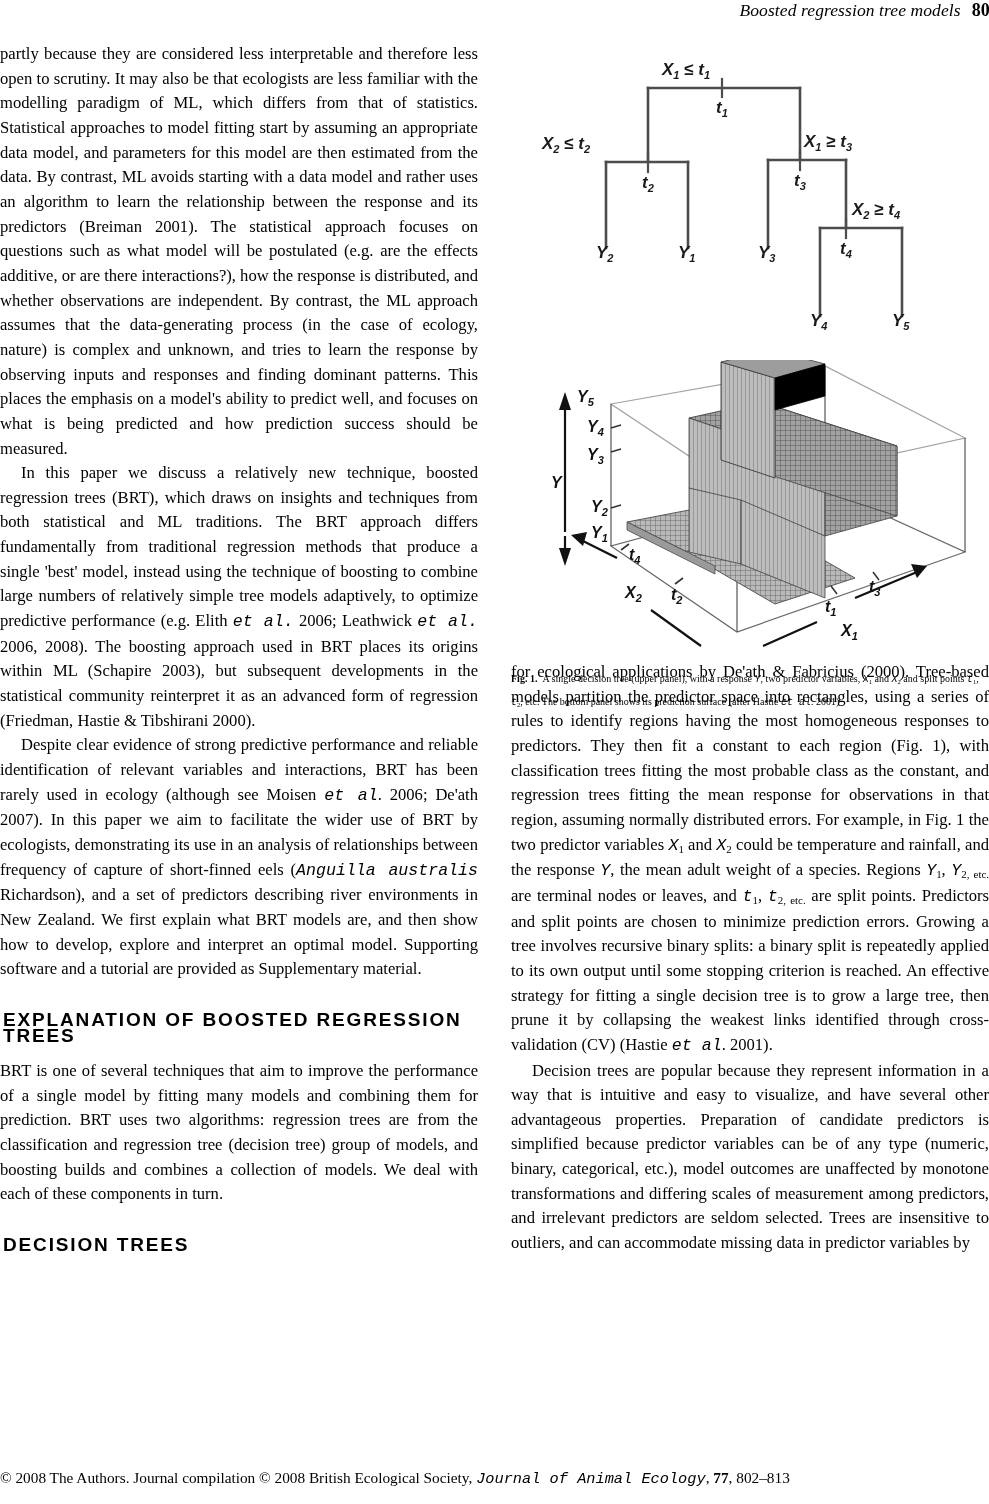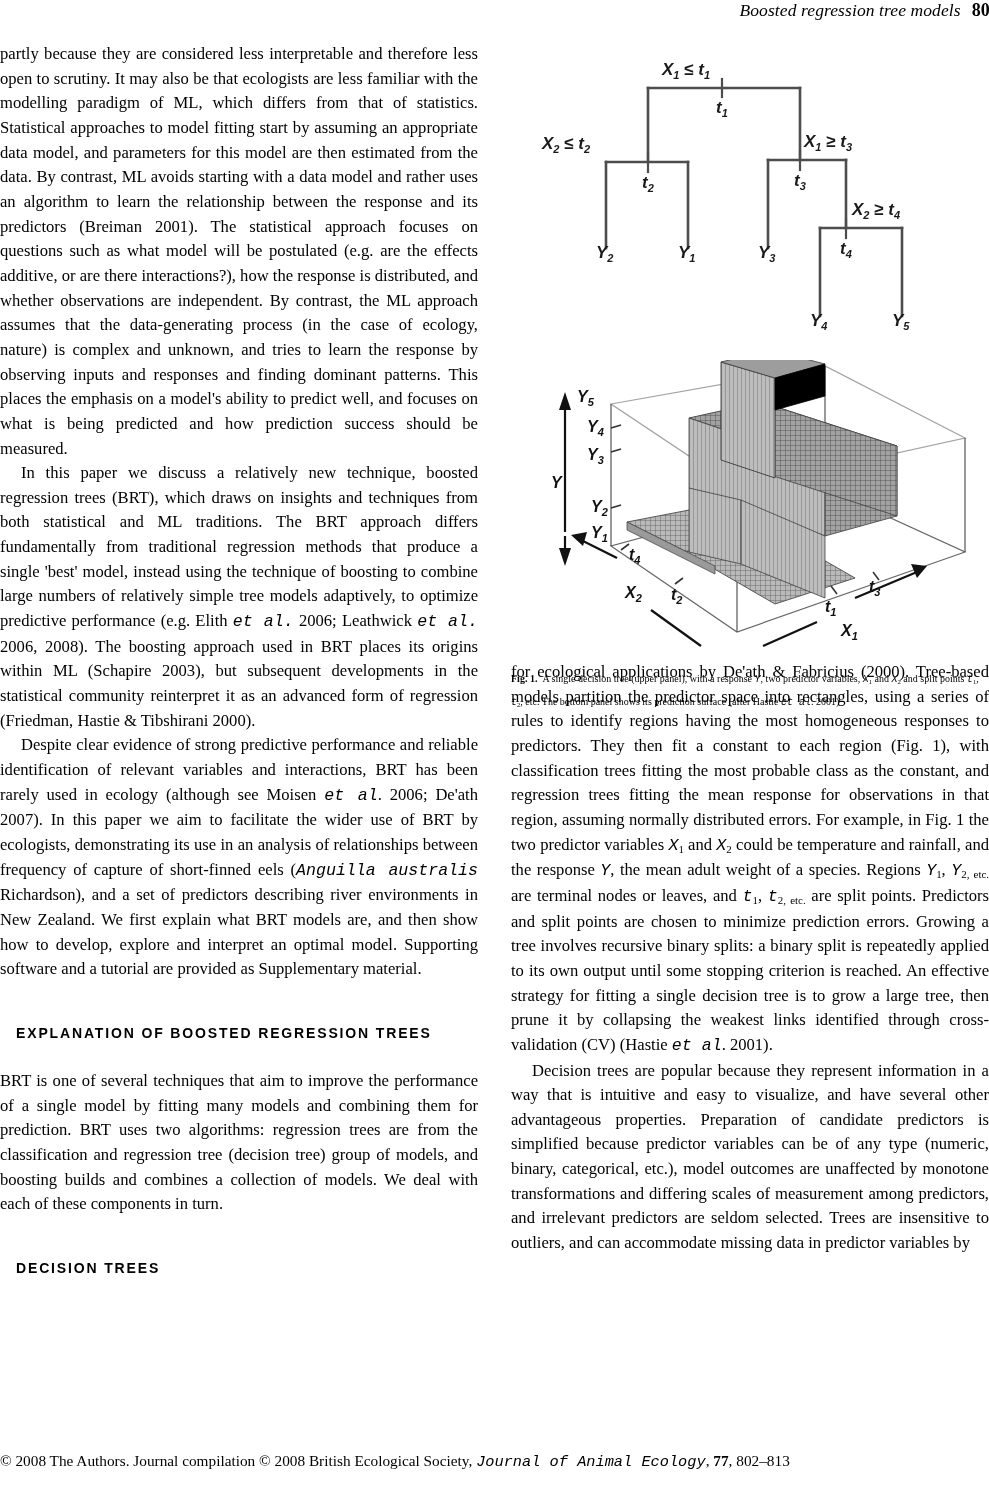--- a/index.html
+++ b/index.html
@@ -44,25 +44,25 @@
     -webkit-hyphens: none; hyphens: none;
   }
   .col-left  { left: 0px; }
   .col-right { left: 511px; top: 660px; width: 478px; }
 
   p { margin: 0; text-indent: 0; }
   p.ind { text-indent: 21px; }
 
   h2.sec {
     font-family: "Liberation Sans", "DejaVu Sans", sans-serif;
-    font-size: 14px;
+    font-size: 19px;
     font-weight: bold;
     letter-spacing: 1.85px;
     text-transform: uppercase;
-    margin: 16px;
+    margin: 3px;
     text-align: left;
     line-height: 16px;
   }
   .sp-before-head { height: 27px; }
   .sp-after-head  { height: 12px; }
 
   i, .it { font-style: italic; font-family: Liberation Mono, monospace; }            
   sub { font-size: 0.66em; line-height: 0; vertical-align: -0.28em; }
   .sub-roman { font-style: normal; }
 
@@ -82,21 +82,21 @@
     width: 478px;
     font-size: 10px;
     line-height: 22.4px;
     text-align: left;
   }
   .figcap b { font-weight: bold; }
 
   
   .footer {
     position: absolute;
-    left: 0px; bottom: 32px;
+    left: 0px; bottom: 15px;
     width: 989px;
     font-size: 15.3px;
     line-height: 20px;
     white-space: nowrap;
   }
 
   svg text { font-family: "Liberation Sans", "DejaVu Sans", sans-serif; }
 </style>
 </head>
 <body>

